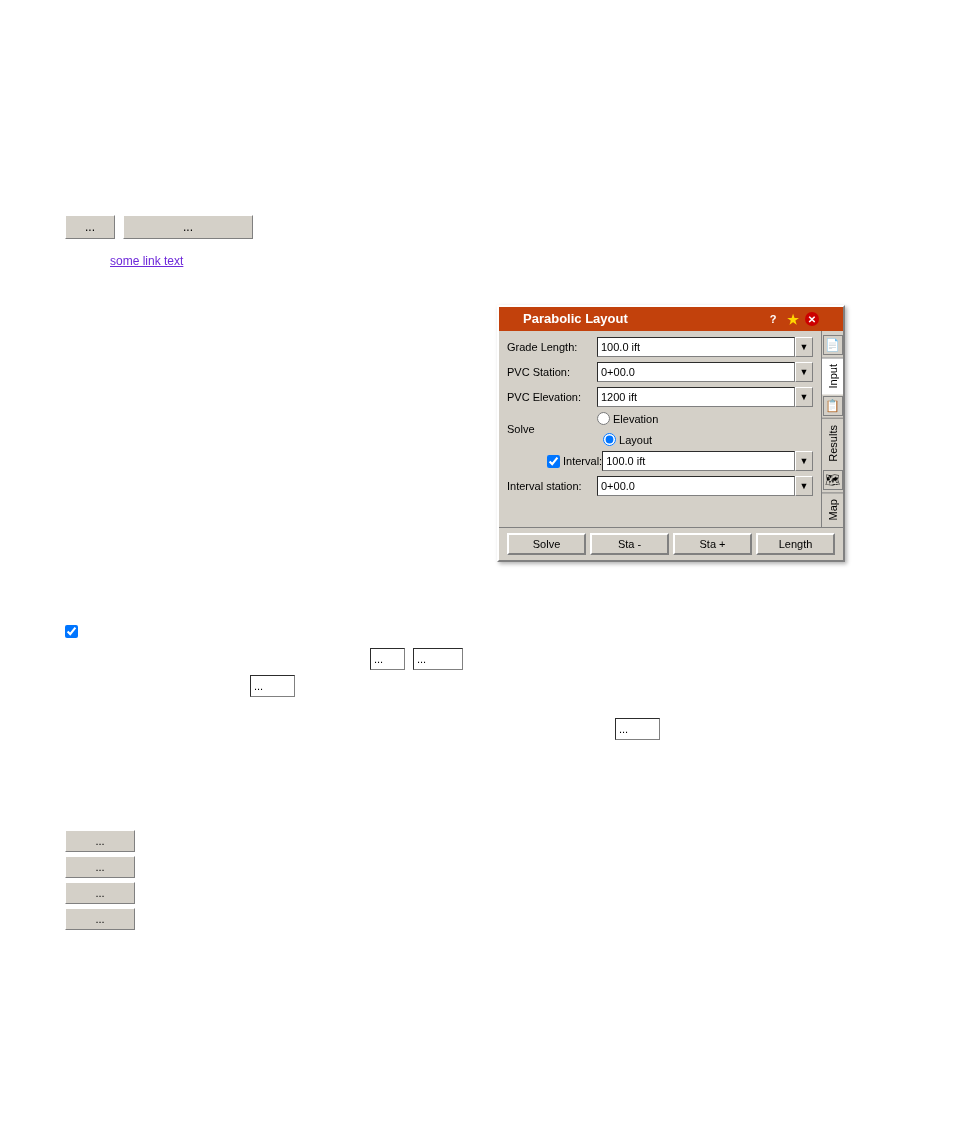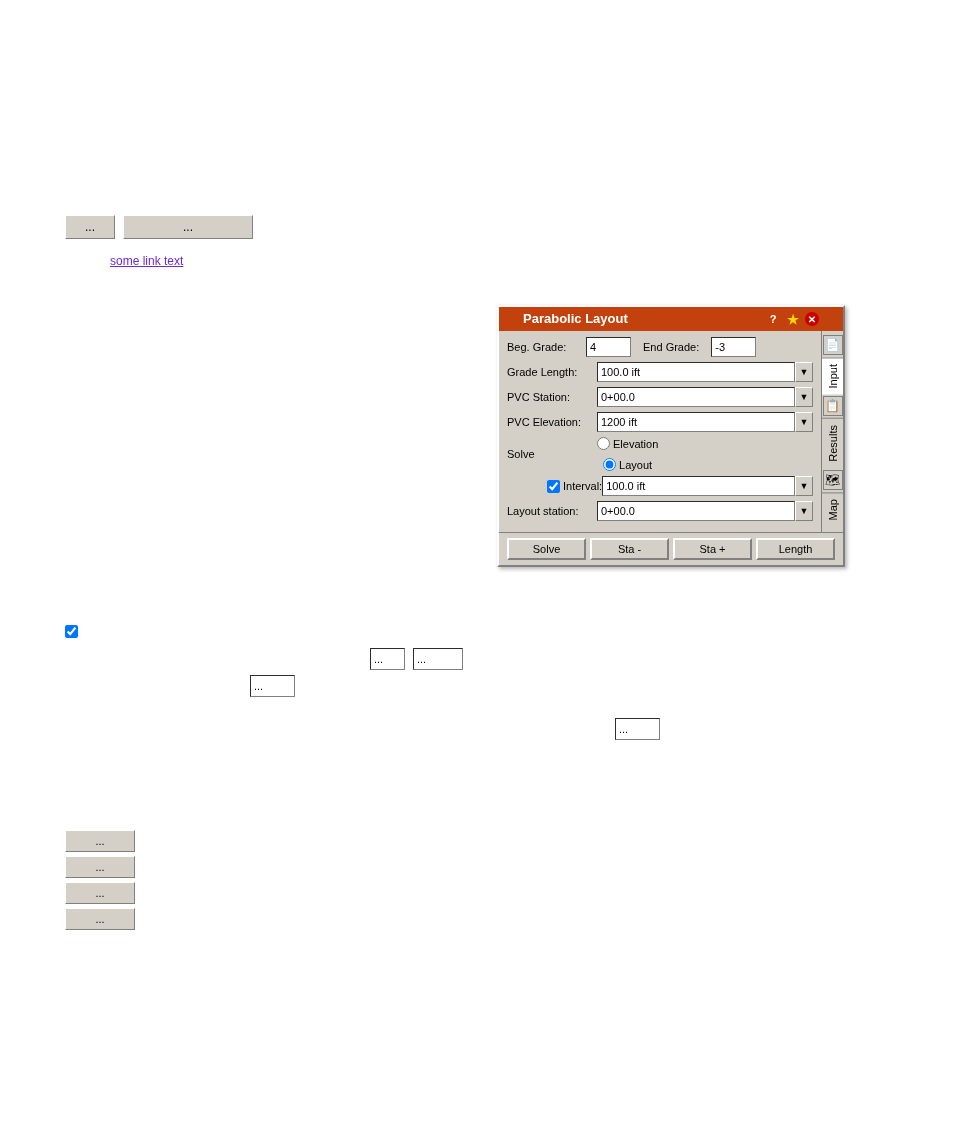--- a/index.html
+++ b/index.html
@@ -322,26 +322,20 @@
     <div class="title-icons">
       <div class="title-icon title-icon-question">?</div>
       <div class="title-icon title-icon-star">★</div>
       <div class="title-icon title-icon-close">✕</div>
     </div>
   </div>
 
   <div class="dialog-body">
     <div class="dialog-content">
 
-      <div class="grade-row">
-        <span class="grade-label">Beg. Grade:</span>
-        <input class="grade-input" type="text" value="4" style="">
-        <span style="margin: 0 8px; font-size:11px;">End Grade:</span>
-        <input class="grade-input" type="text" value="-3" style="">
-      </div>
 
       <div class="form-row">
         <span class="form-label">Grade Length:</span>
         <input class="form-input" type="text" value="100.0 ift" style="">
         <div class="dropdown-btn">▼</div>
       </div>
 
       <div class="form-row">
         <span class="form-label">PVC Station:</span>
         <input class="form-input" type="text" value="0+00.0" style="">
@@ -371,21 +365,21 @@
       <div class="form-row">
         <div class="checkbox-label" style="display:flex;align-items:center;gap:3px;min-width:90px;font-size:11px;">
           <input type="checkbox" checked="" style="">
           <span>Interval:</span>
         </div>
         <input class="form-input" type="text" value="100.0 ift" style="">
         <div class="dropdown-btn">▼</div>
       </div>
 
       <div class="form-row">
-        <span class="form-label">Layout station:</span>
+        <span class="form-label">Interval station:</span>
         <input class="form-input" type="text" value="0+00.0" style="">
         <div class="dropdown-btn">▼</div>
       </div>
 
     </div>
 
     <div class="dialog-sidebar">
       <div class="sidebar-tab-icon" style="margin-top:4px;">📄</div>
       <div class="sidebar-tab active">Input</div>
       <div class="sidebar-tab-icon">📋</div>

